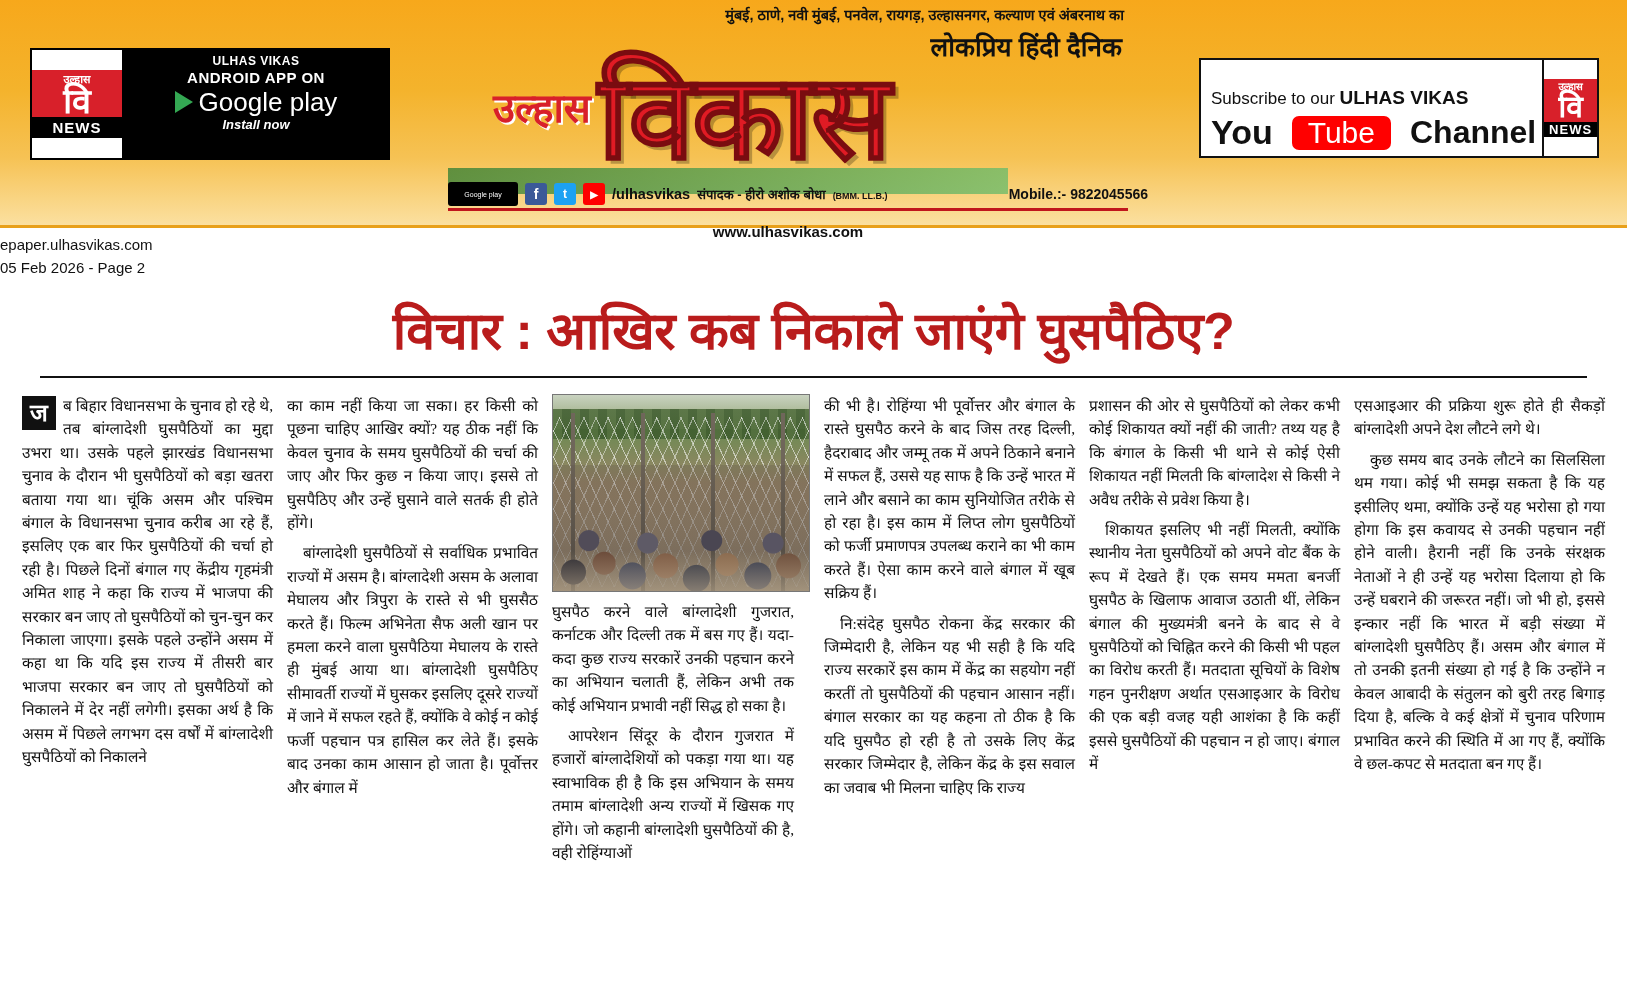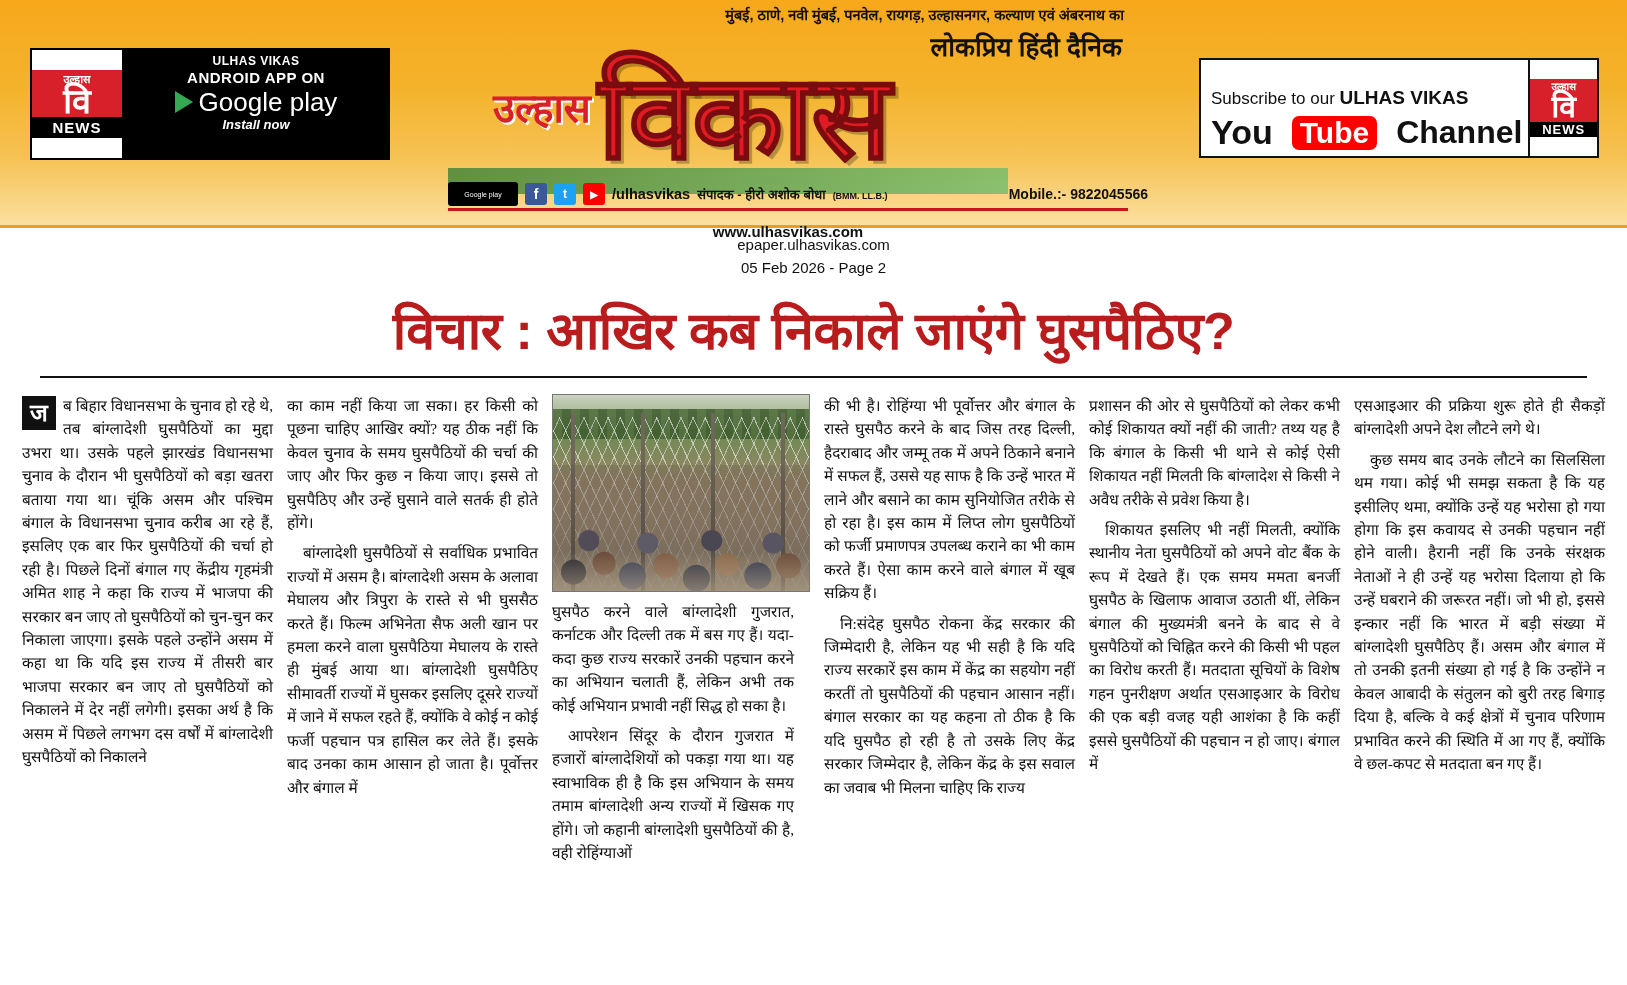--- a/index.html
+++ b/index.html
@@ -136,42 +136,42 @@
   }
   .yt-left { flex: 1; padding: 4px 6px 4px 10px; }
   .yt-sub {
     font-family: "Liberation Sans", sans-serif; font-size: 17px; color: #111;
   }
   .yt-sub b { font-size: 19px; }
   .yt-main { display: flex; align-items: center; gap: 19px; margin-top: 4px; }
   .yt-you { font-family: "Liberation Sans", sans-serif; font-weight: bold; font-size: 34px; color:#111; }
   .yt-tube {
     background: #ff0000; color: #fff; font-family: "Liberation Sans", sans-serif;
-    font-weight: bold; font-size: 30px; padding: 0 8px; border-radius: 7px;
+    font-weight: normal; font-size: 30px; padding: 0 16px; border-radius: 7px;
   }
   .yt-channel { font-family: "Liberation Sans", sans-serif; font-weight: bold; font-size: 32px; color:#111; }
   .yt-logo-box {
     width: 84px; height: 100%; border-left: 2px solid #111;
     display: flex; flex-direction: column; align-items: center; justify-content: center;
     background: #fff;
   }
   .yt-logo-red {
     background: #d8202a; color: #fff; width: 100%; text-align: center;
     font-family: "Liberation Sans", sans-serif; font-weight: bold; font-size: 10px;
   }
   .yt-logo-red .big { display:block; font-size: 30px; line-height: 0.95; }
   .yt-logo-news {
     background: #000; color: #fff; width: 100%; text-align: center;
     font-family: "Liberation Sans", sans-serif; font-weight: bold; font-size: 13px;
     letter-spacing: 1px;
   }
 
   
   .epaper-meta {
-    text-align: center; margin-top: 6px;
+    text-align: left; margin-top: 6px;
     font-family: "Liberation Sans", sans-serif; font-size: 15px; color: #111;
     line-height: 1.5;
   }
 
   
   .headline {
     text-align: center; margin: 14px 40px 10px 40px;
     font-family: "Liberation Sans", sans-serif; font-weight: bold;
     font-size: 52px; color: #b91c1c; letter-spacing: -0.5px;
     border-bottom: 2px solid #111; padding-bottom: 12px;

